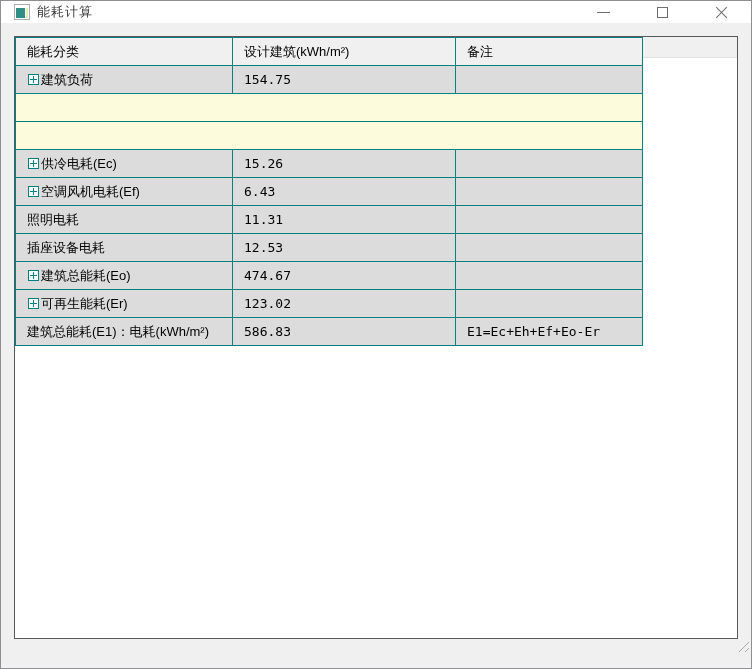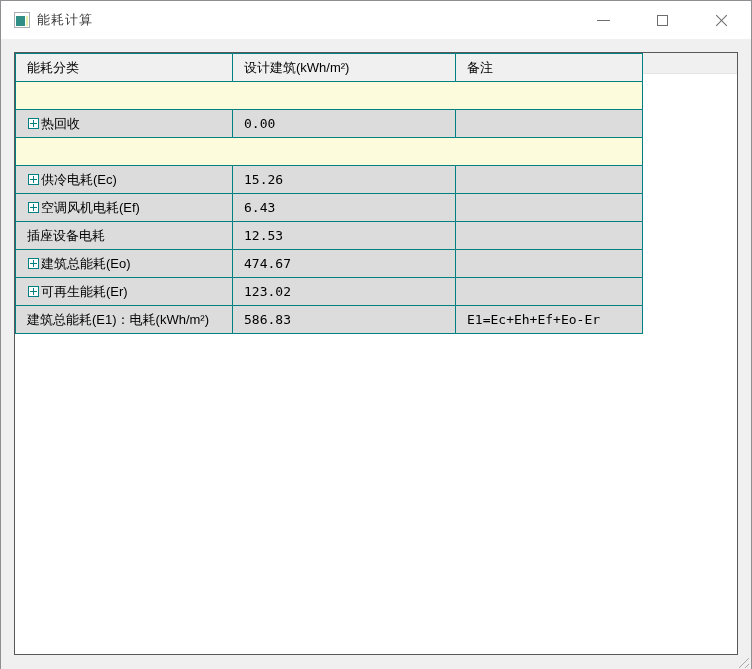--- a/index.html
+++ b/index.html
@@ -6,21 +6,21 @@
   html,body { width:752px; height:669px; }
   body { font-family:"Liberation Sans","DejaVu Sans",sans-serif; overflow:hidden; background:#f0f0f0; }
 
   .window {
     position:relative; width:752px; height:669px;
     background:#f0f0f0; border:1px solid #8e8e93;
   }
 
   
   .titlebar {
-    height:38px; background:#ffffff;
+    height:22px; background:#ffffff;
     display:flex; align-items:center;
   }
   .app-icon {
     width:16px; height:16px; margin-left:13px;
     border:1px solid #a8aeb4; background:#ffffff; position:relative;
   }
   .app-icon .sq {
     position:absolute; left:1px; top:3px; width:9px; height:10px; background:#2f8e86;
   }
   .app-icon .bar {
@@ -128,39 +128,44 @@
             <col class="c3">
           </colgroup>
         <thead>
           <tr class="head">
             <th>能耗分类</th>
             <th>设计建筑(kWh/m²)</th>
             <th>备注</th>
           </tr>
         </thead>
         <tbody>
+            <tr class="datarow">
+              <td><span class="expand-icon"></span><span>建筑负荷</span></td>
+              <td class="value">154.75</td>
+              <td class="remark"></td>
+            </tr>
             <tr class="spacer">
               <td colspan="3"></td>
-            </tr>
-            <tr class="datarow">
-              <td><span class="expand-icon"></span><span>热回收</span></td>
-              <td class="value">0.00</td>
-              <td class="remark"></td>
             </tr>
             <tr class="spacer">
               <td colspan="3"></td>
             </tr>
             <tr class="datarow">
               <td><span class="expand-icon"></span><span>供冷电耗(Ec)</span></td>
               <td class="value">15.26</td>
               <td class="remark"></td>
             </tr>
             <tr class="datarow">
               <td><span class="expand-icon"></span><span>空调风机电耗(Ef)</span></td>
               <td class="value">6.43</td>
+              <td class="remark"></td>
+            </tr>
+            <tr class="datarow">
+              <td><span>照明电耗</span></td>
+              <td class="value">11.31</td>
               <td class="remark"></td>
             </tr>
             <tr class="datarow">
               <td><span>插座设备电耗</span></td>
               <td class="value">12.53</td>
               <td class="remark"></td>
             </tr>
             <tr class="datarow">
               <td><span class="expand-icon"></span><span>建筑总能耗(Eo)</span></td>
               <td class="value">474.67</td>

